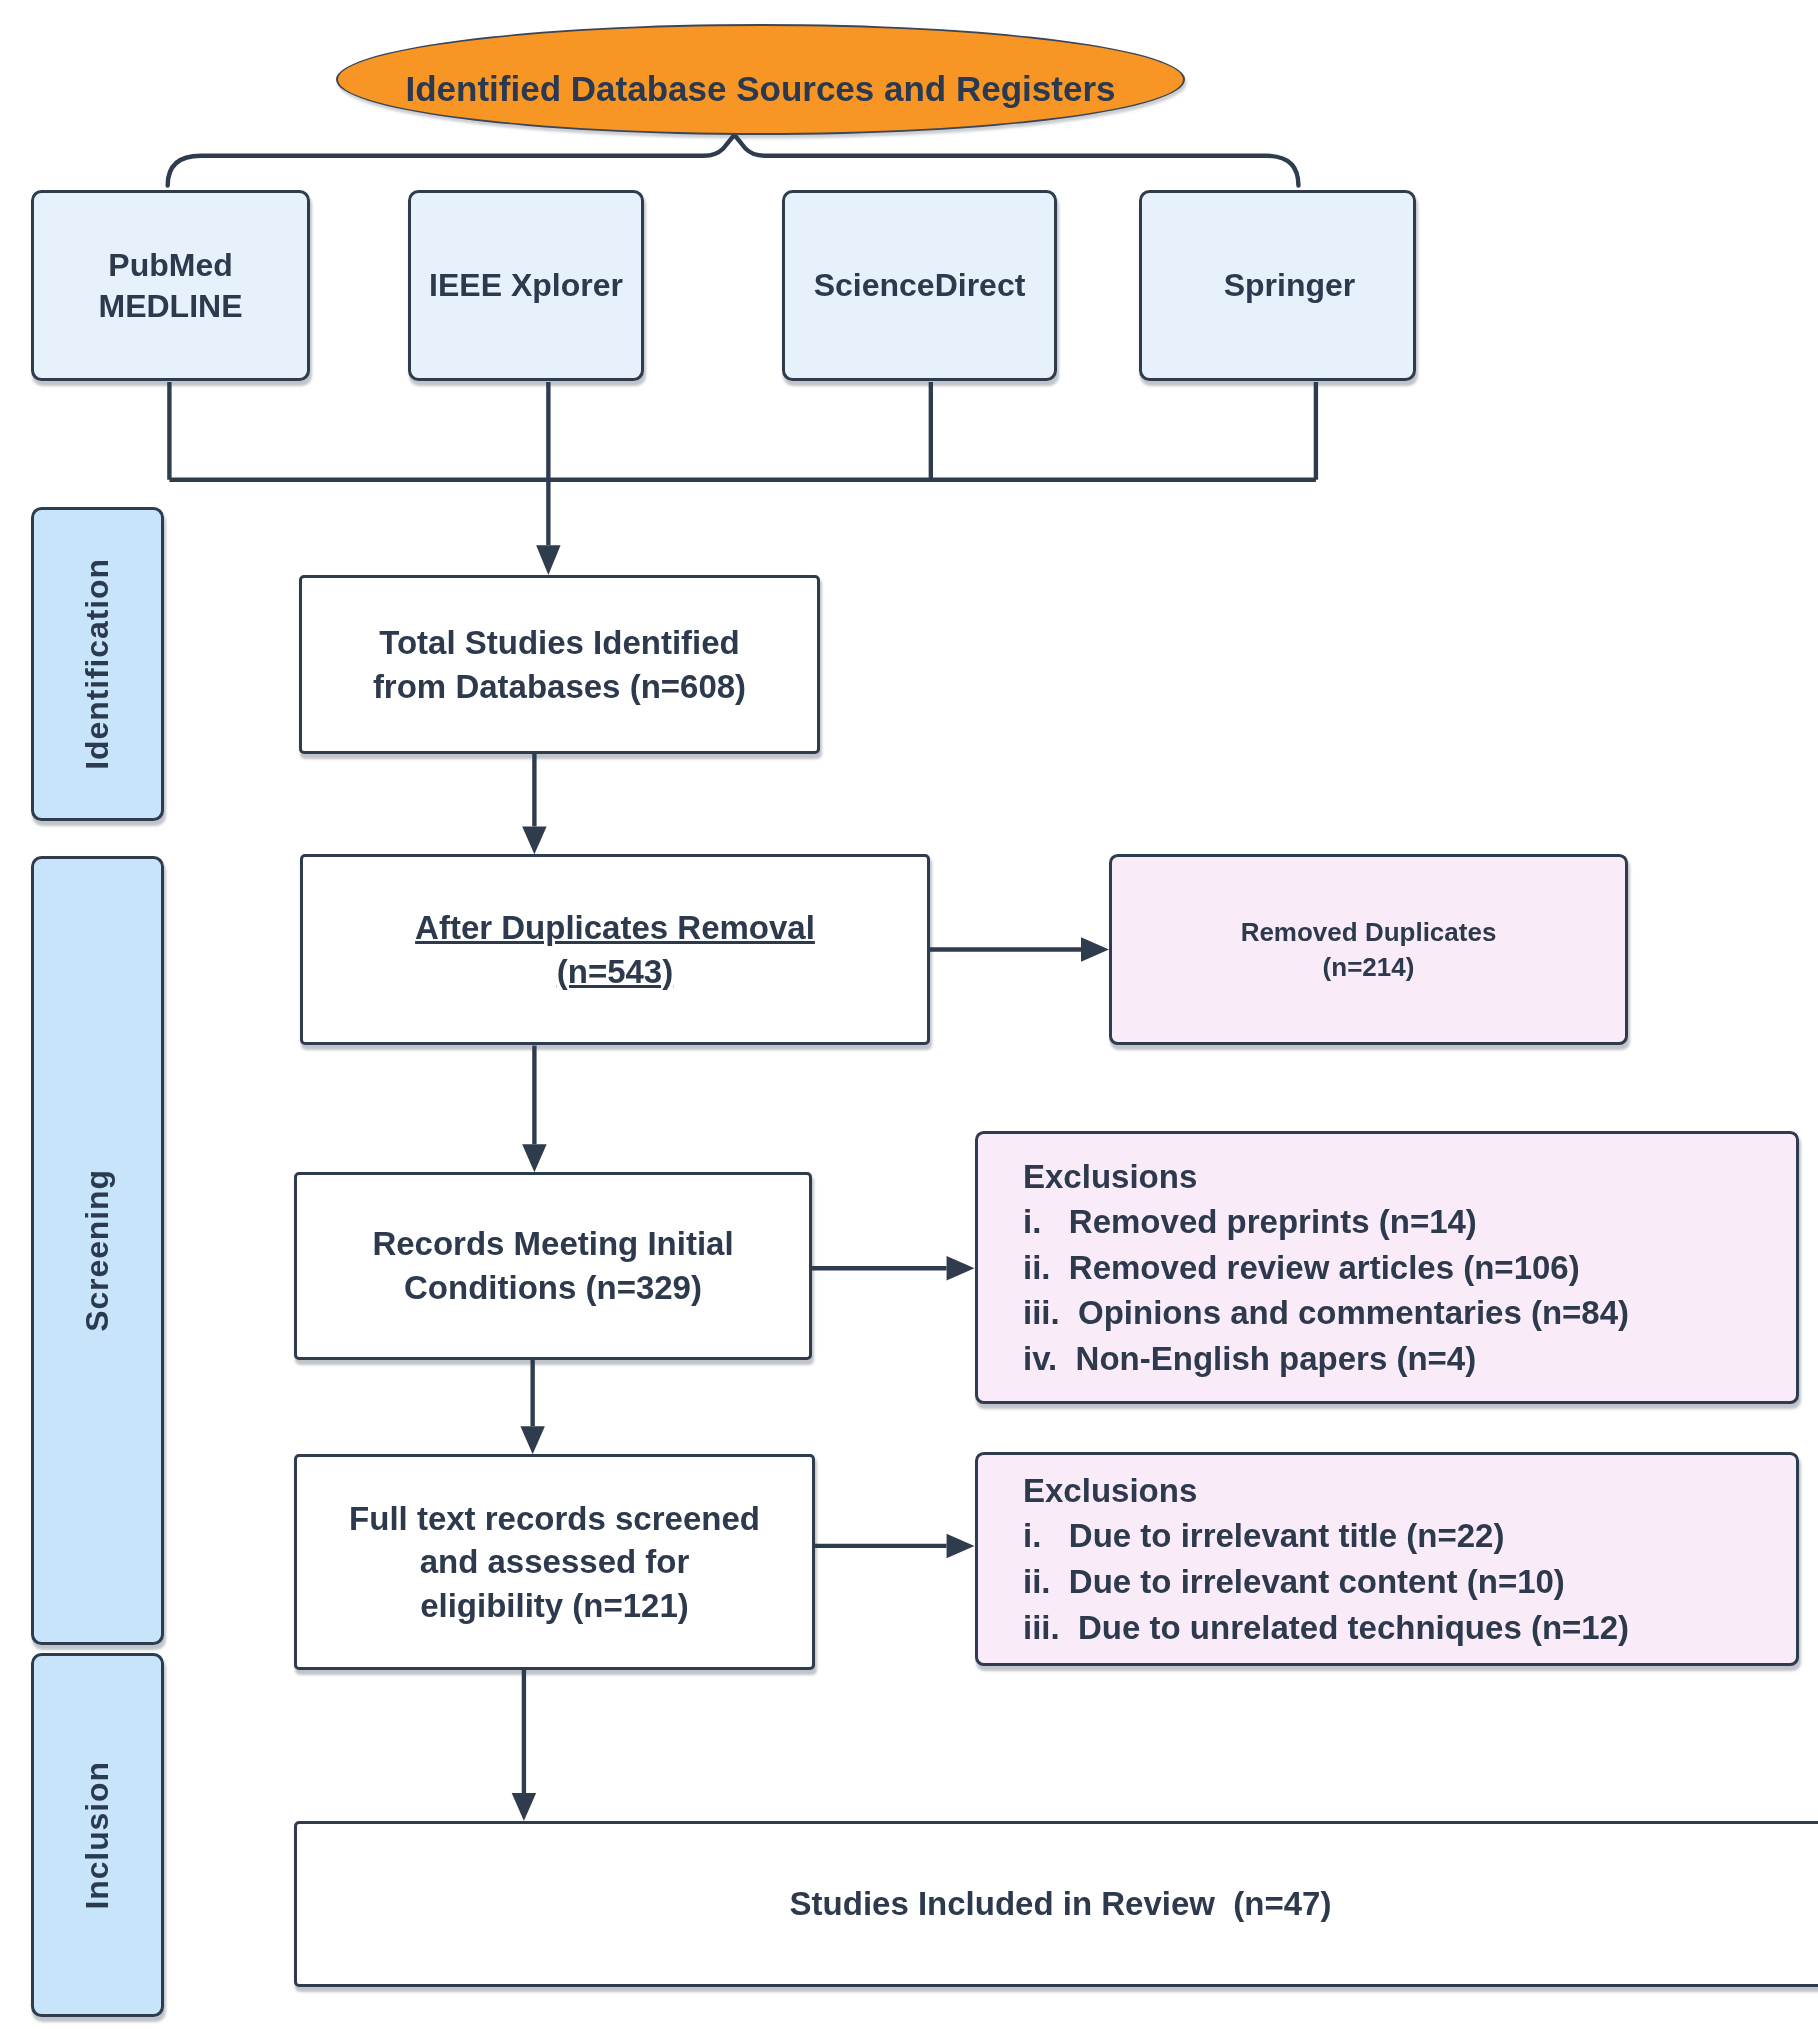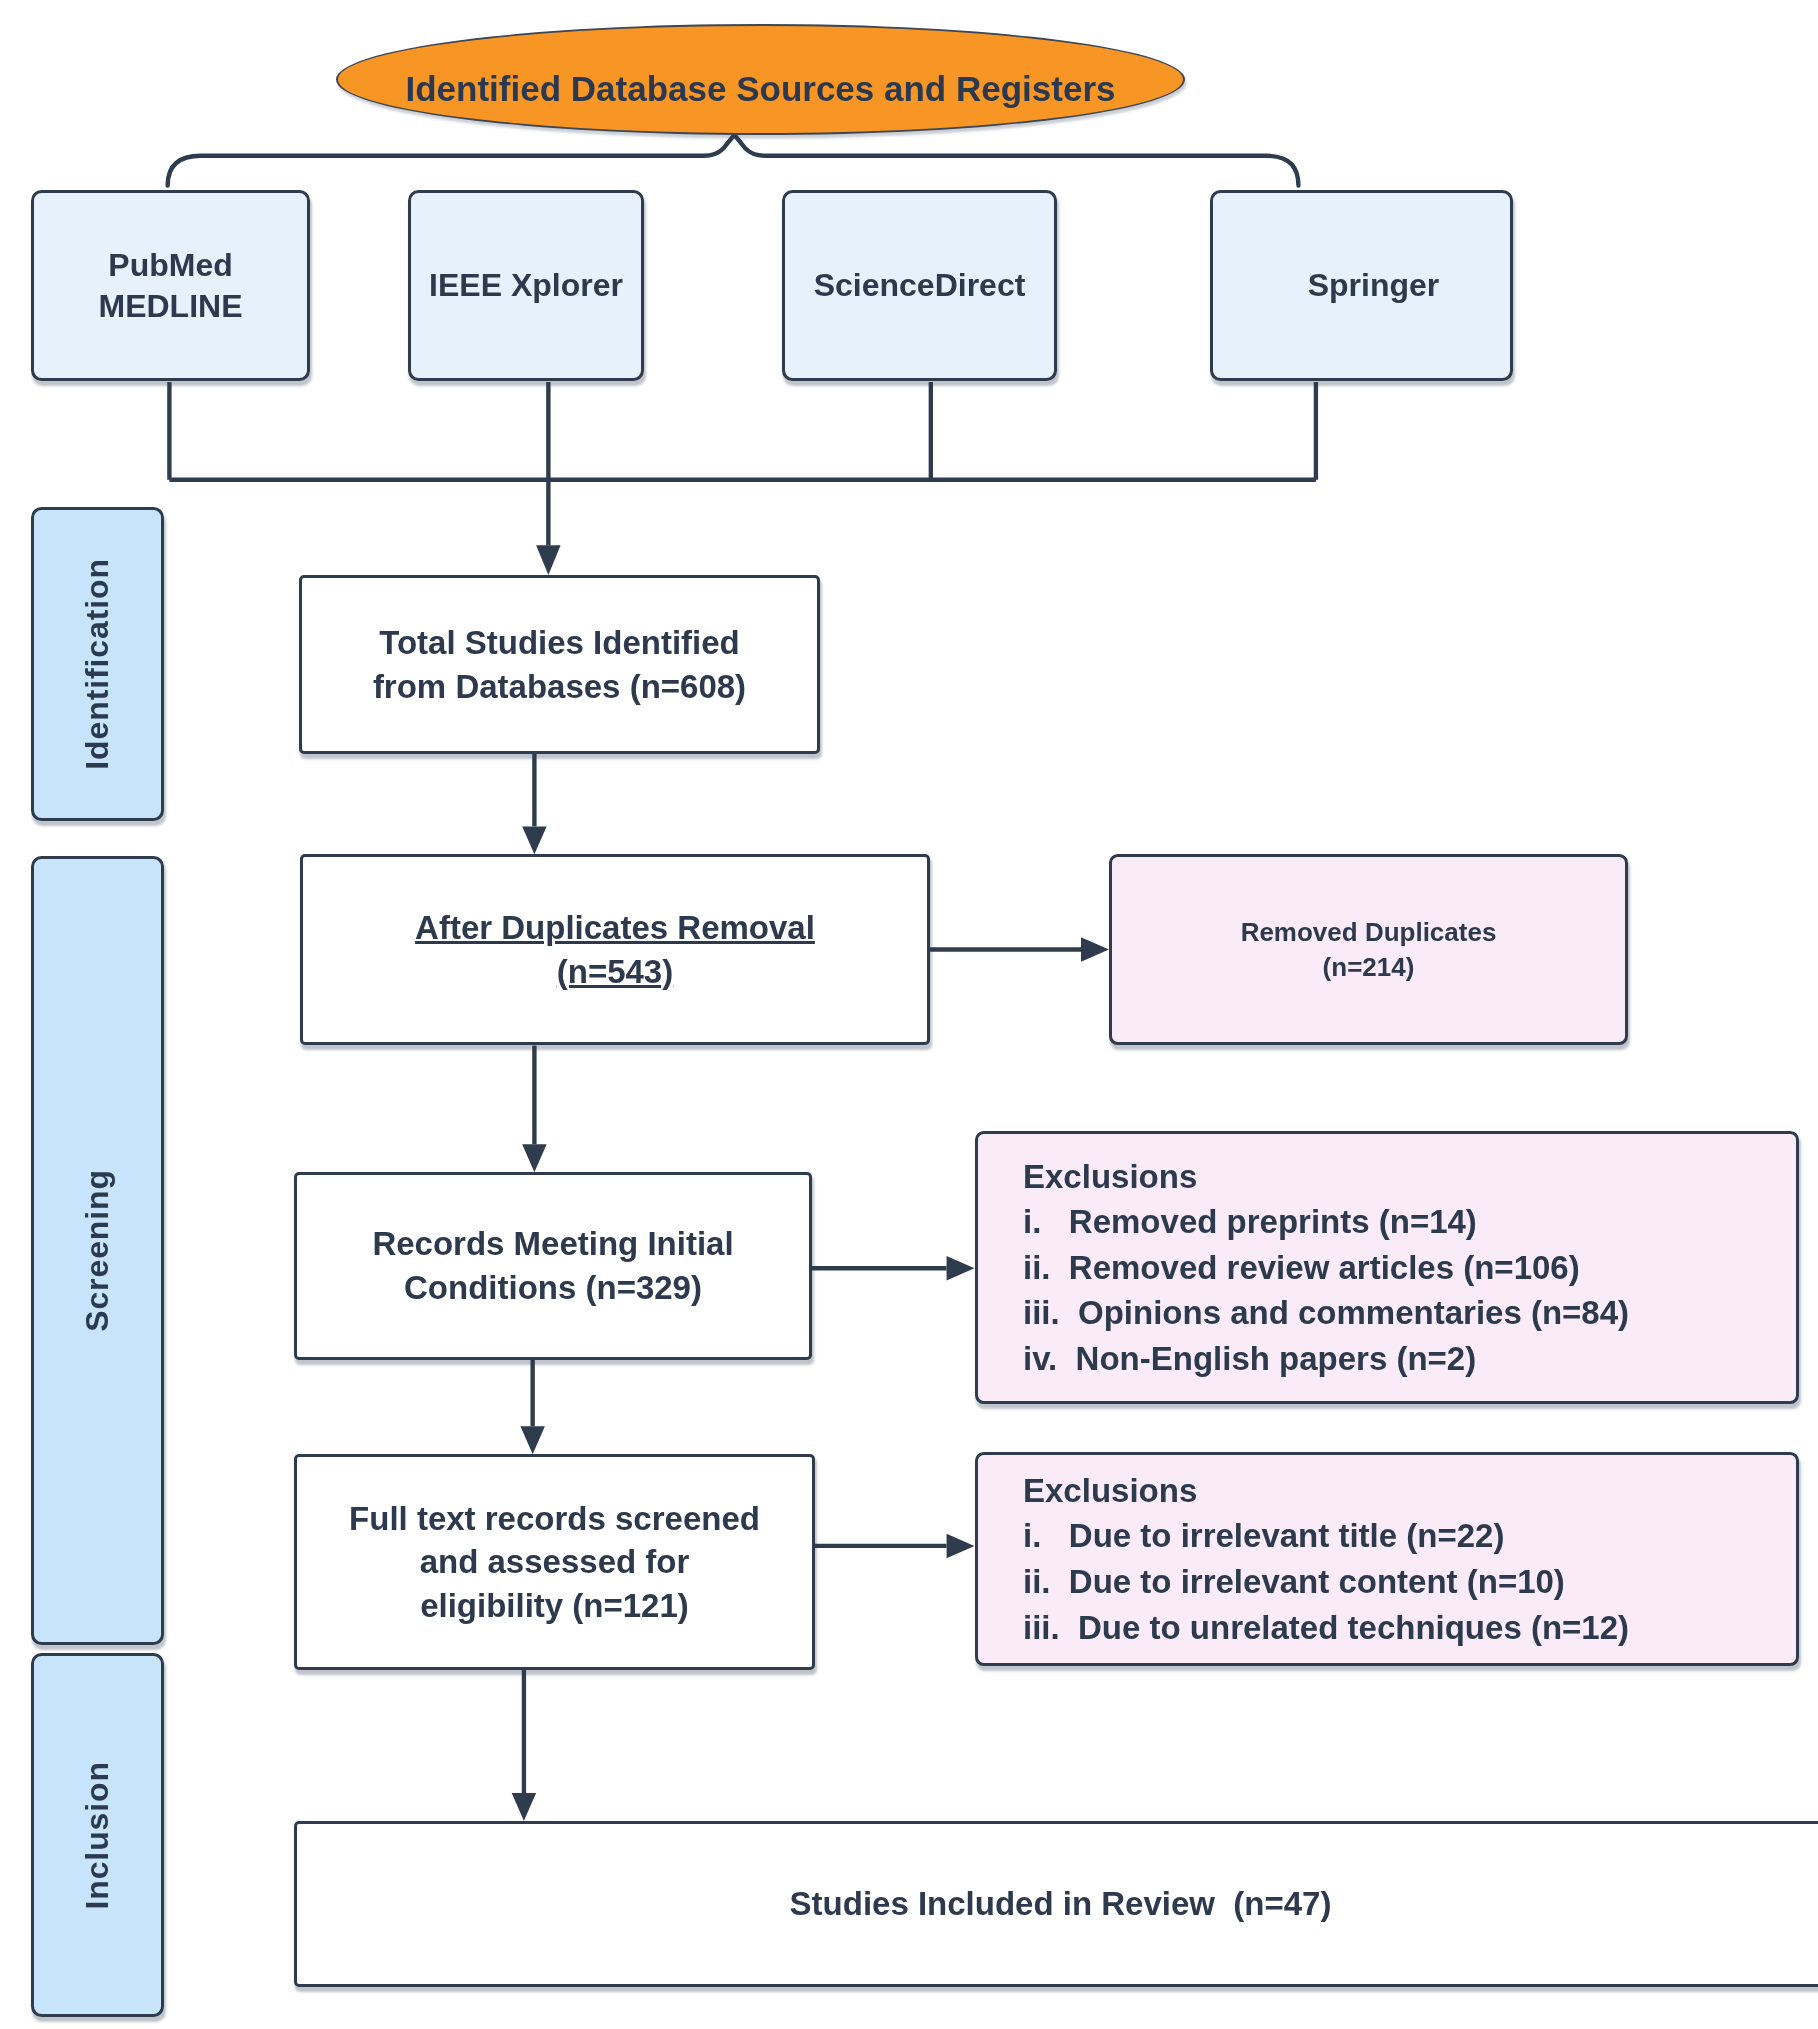--- a/index.html
+++ b/index.html
@@ -31,21 +31,21 @@
     position:absolute;left:336px;top:23.6px;width:845px;height:107px;
     background:var(--accent_orange);border:2.6px solid #3C4656;border-radius:50%;
     display:flex;align-items:center;justify-content:center;
     box-shadow:1.7px 3.5px 2.6px rgba(45,58,78,0.25);
   }
   .ellipse span{font-size:35px;font-weight:700;color:#2A3950;margin-top:20px;}
   .src{top:190px;height:191px;background:var(--source_box_fill);font-size:32px;line-height:1.28;}
   .src-1{left:31px;width:279px;}
   .src-2{left:408px;width:236px;}
   .src-3{left:782px;width:275px;}
-  .src-4{left:1210px;width:303px;padding-left:24px;}
+  .src-4{left:1139px;width:277px;padding-left:24px;}
   .stage{
     left:31px;width:133px;background:var(--stage_box_fill);
   }
   .stage span{
     writing-mode:vertical-rl;transform:rotate(180deg);
     font-size:32px;font-weight:700;letter-spacing:0.9px;color:#2B3A4D;
   }
   .stage-identification{top:507px;height:314px;}
   .stage-screening{top:856px;height:789px;}
   .stage-inclusion{top:1653px;height:364px;}
@@ -151,21 +151,21 @@
   <div class="node pink pk-removeddup">
     <span class="multiline">Removed Duplicates
 (n=214)</span>
   </div>
 
   <div class="node pink pk-excl pk-excl1">
     <span class="xline">Exclusions</span>
     <span class="xline">i.   Removed preprints (n=14)</span>
     <span class="xline">ii.  Removed review articles (n=106)</span>
     <span class="xline">iii.  Opinions and commentaries (n=84)</span>
-    <span class="xline">iv.  Non-English papers (n=2)</span>
+    <span class="xline">iv.  Non-English papers (n=4)</span>
   </div>
 
   <div class="node pink pk-excl pk-excl2">
     <span class="xline">Exclusions</span>
     <span class="xline">i.   Due to irrelevant title (n=22)</span>
     <span class="xline">ii.  Due to irrelevant content (n=10)</span>
     <span class="xline">iii.  Due to unrelated techniques (n=12)</span>
   </div>
 
 </div>

